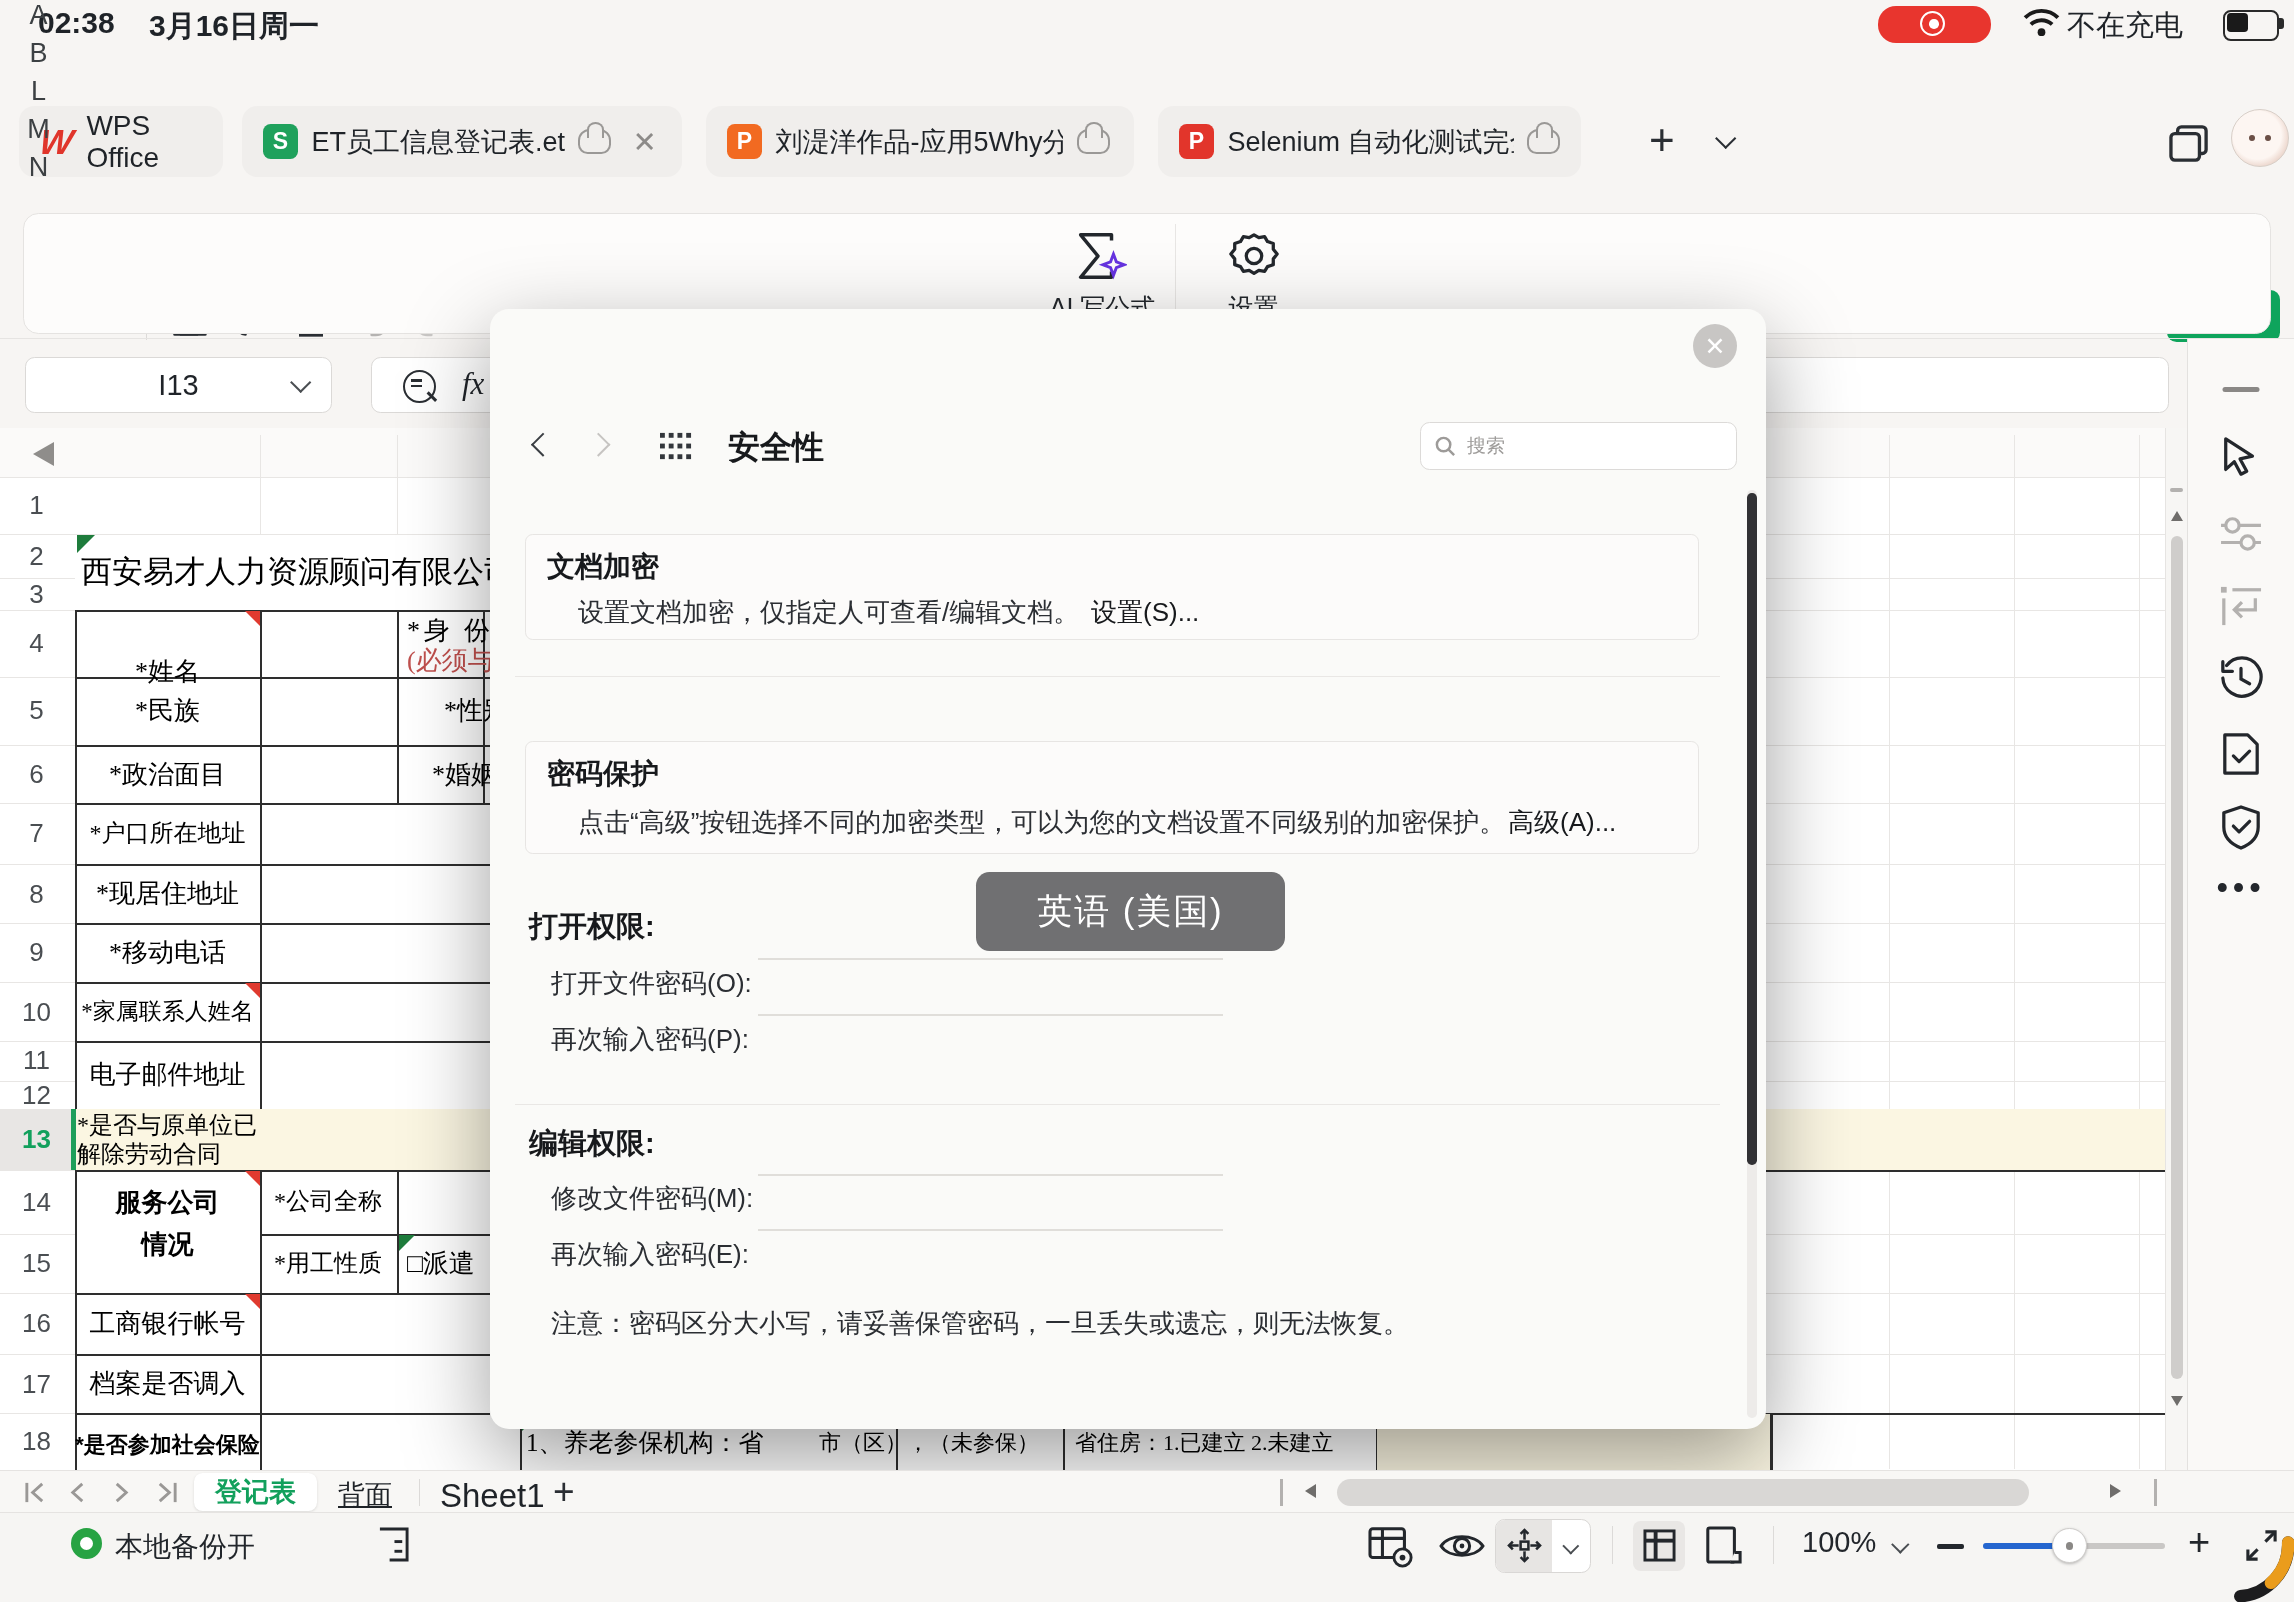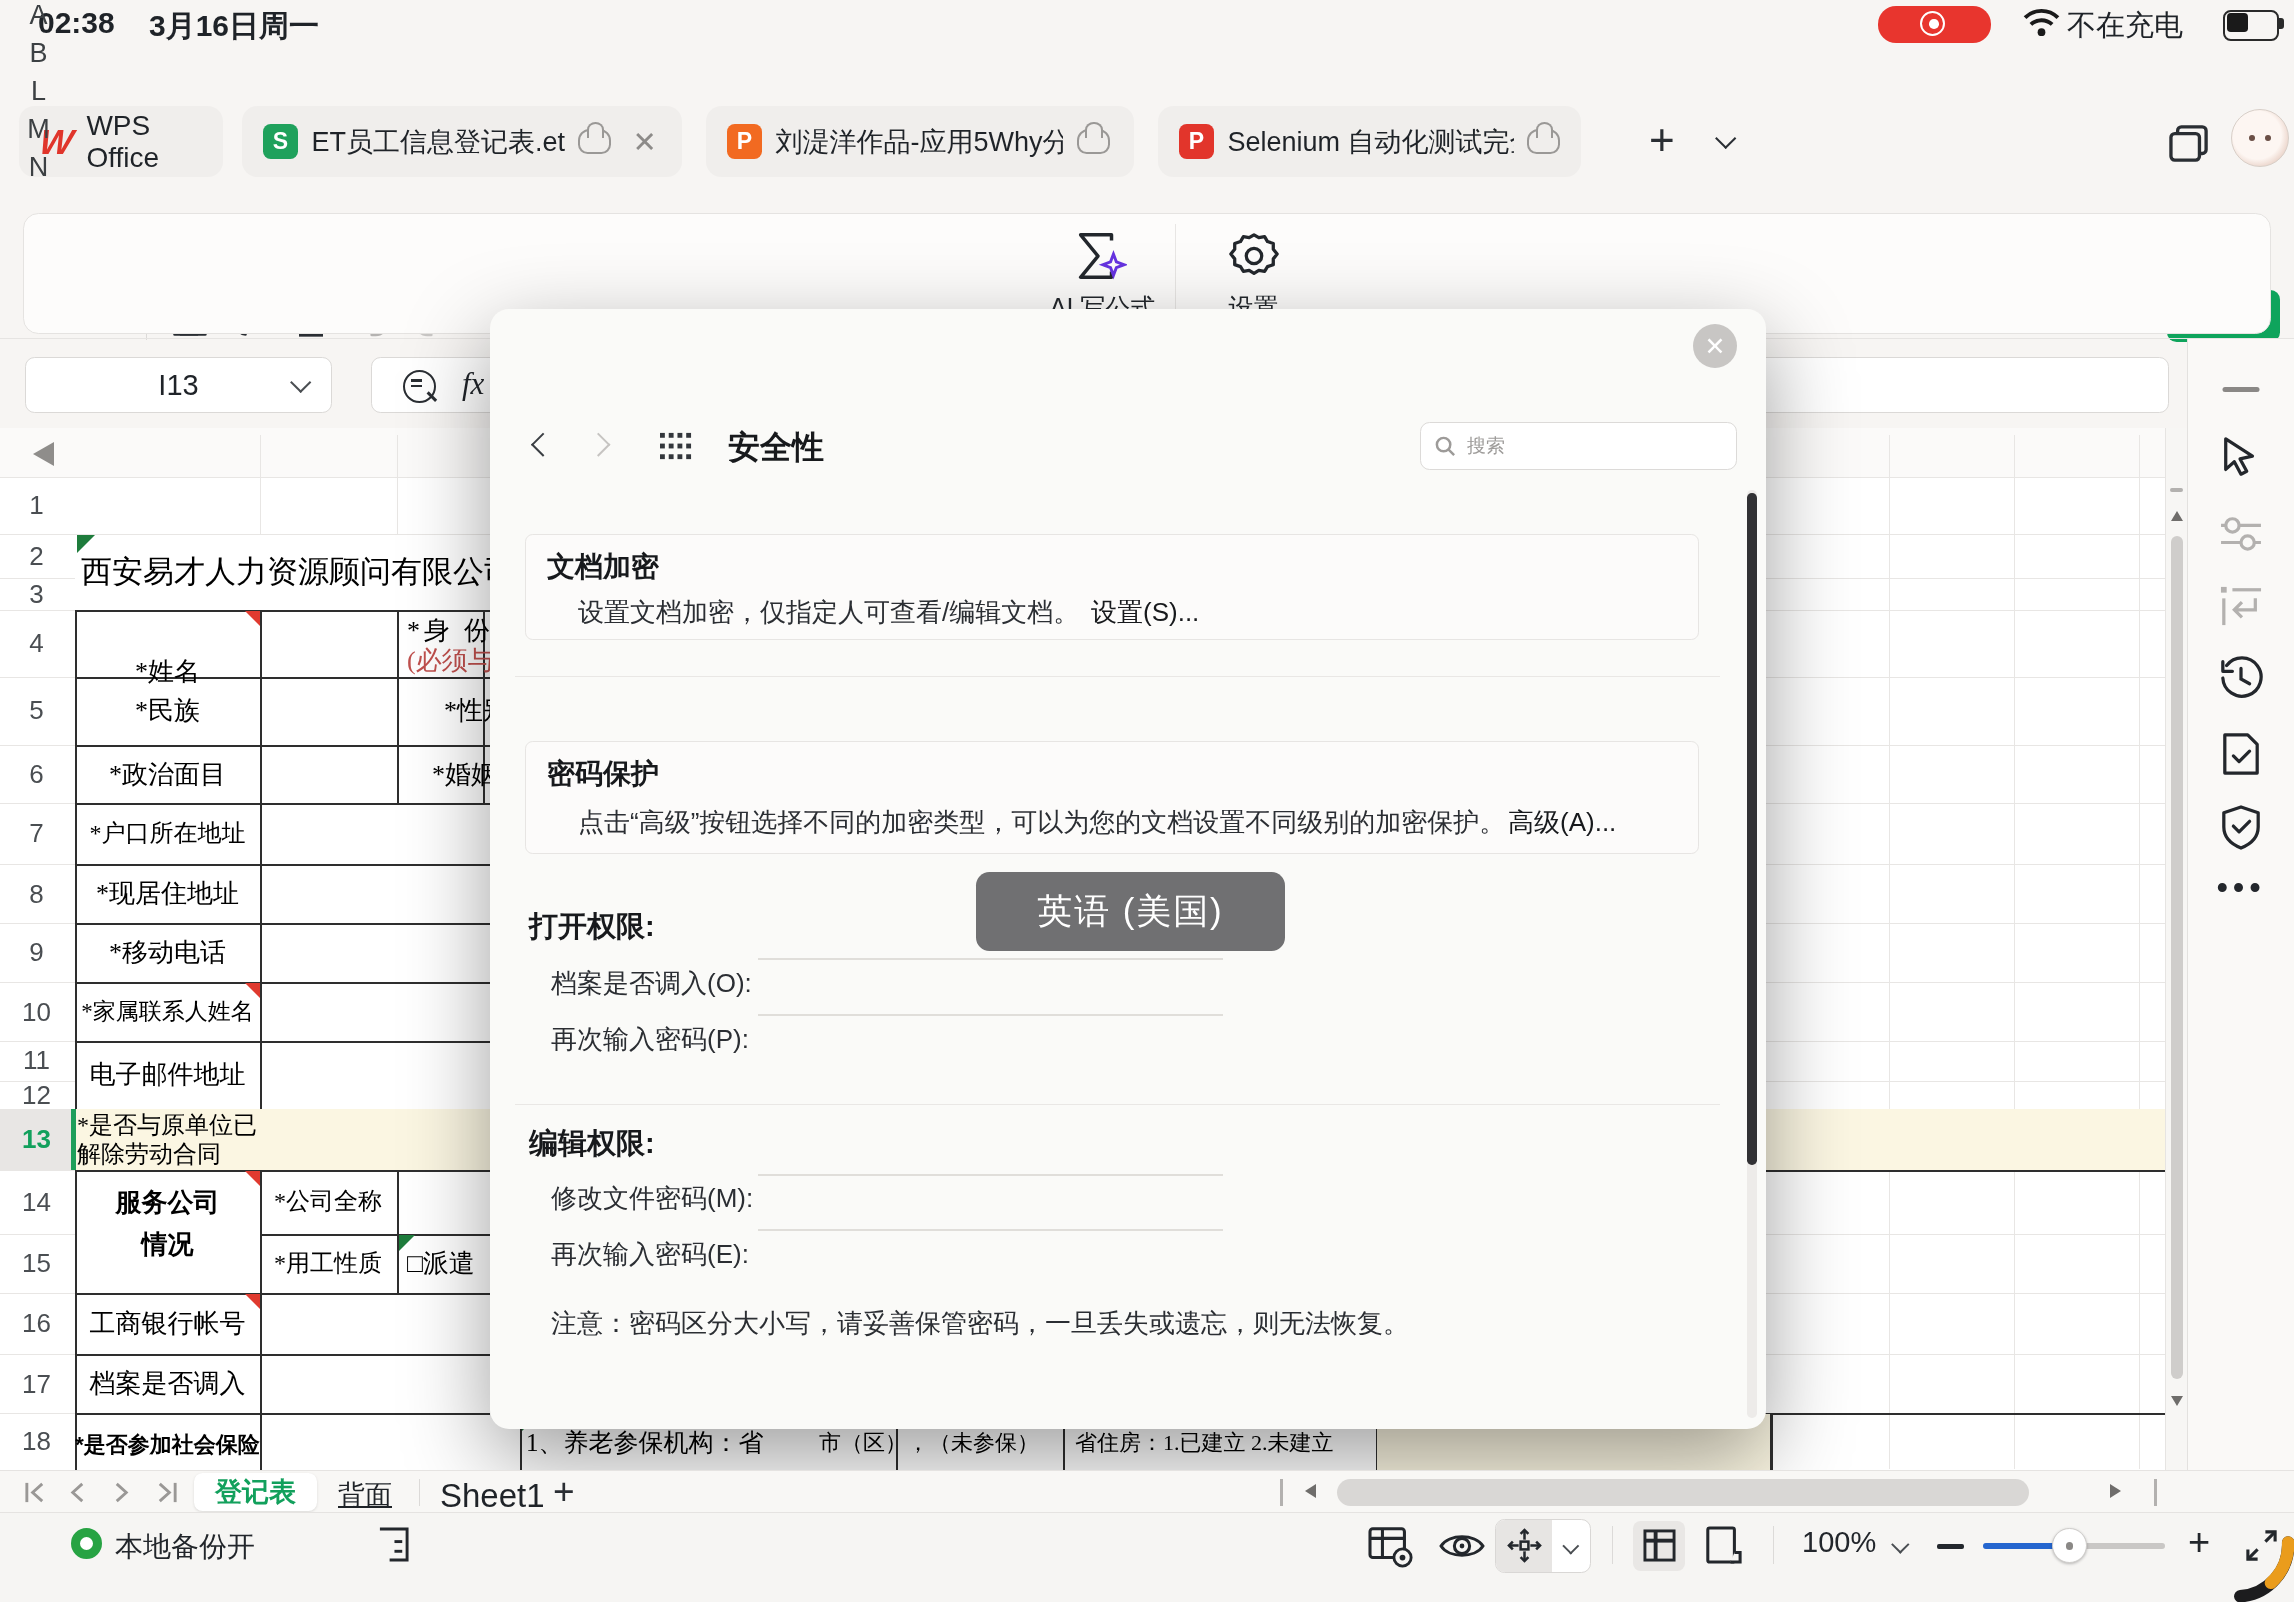--- a/index.html
+++ b/index.html
@@ -425,21 +425,21 @@
 
   <div class="abs" style="left:25px;top:367px;width:1205px;height:1px;background:#e9e7e5;"></div>
 
   <div class="dbox" style="top:432px;height:113px;">
     <div class="dtitle abs" style="left:21px;top:13.4px;">密码保护</div>
     <div class="dtext abs" style="left:52px;top:63px;">点击“高级”按钮选择不同的加密类型，可以为您的文档设置不同级别的加密保护。</div>
     <div class="dtext abs" style="left:982px;top:63px;color:#17191c;">高级(A)...</div>
   </div>
 
   <div class="dtitle abs" style="left:39px;top:598px;font-size:29px;">打开权限:</div>
-  <div class="dtext abs" style="left:61px;top:657px;">档案是否调入(O):</div>
+  <div class="dtext abs" style="left:61px;top:657px;">打开文件密码(O):</div>
   <div class="uline" style="top:649px;"></div>
   <div class="dtext abs" style="left:61px;top:713px;">再次输入密码(P):</div>
   <div class="uline" style="top:705px;"></div>
 
   <div class="abs" style="left:25px;top:795px;width:1205px;height:1px;background:#e9e7e5;"></div>
 
   <div class="dtitle abs" style="left:39px;top:815px;font-size:29px;">编辑权限:</div>
   <div class="dtext abs" style="left:61px;top:872px;">修改文件密码(M):</div>
   <div class="uline" style="top:865px;"></div>
   <div class="dtext abs" style="left:61px;top:928px;">再次输入密码(E):</div>

